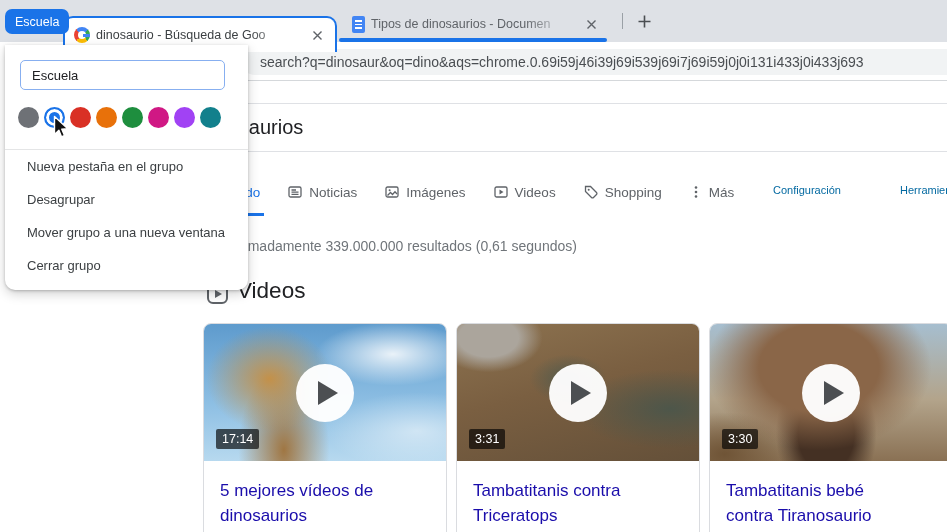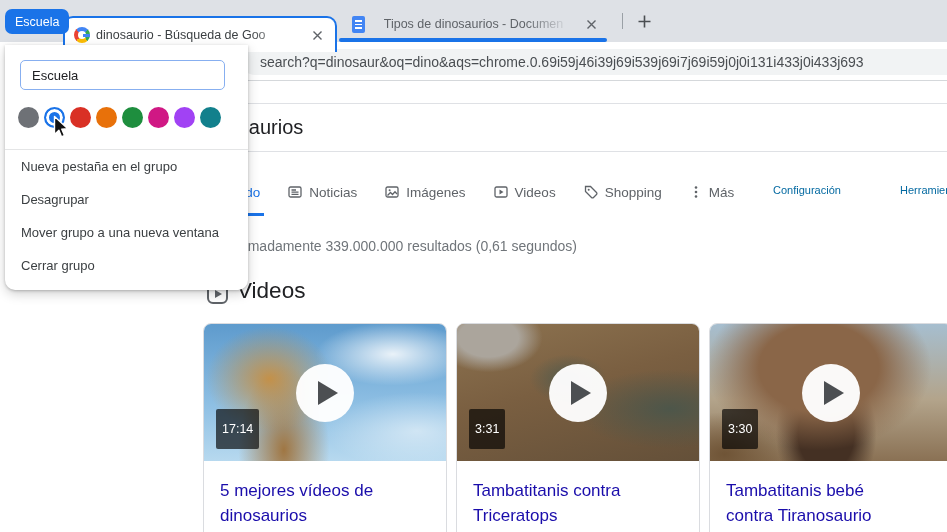--- a/index.html
+++ b/index.html
@@ -14,21 +14,21 @@
                 display:flex; align-items:center; z-index:2; }
   .tab { display:flex; align-items:center; position:absolute; }
   .tab.active { left:63px; top:16px; width:274px; height:36px; background:#fff;
                 border:2px solid #1a73e8; border-bottom:none; border-radius:10px 10px 0 0;
                 padding:0 9px; z-index:1; }
   .tab.inactive { left:344px; top:8px; width:264px; height:32px; padding:0 8px; color:#5f6368; }
   .tab-title { flex:1; font-size:12.5px; color:#3c4043; white-space:nowrap; overflow:hidden;
                margin:0 6px;
                -webkit-mask-image:linear-gradient(90deg,#000 75%,transparent 97%);
                mask-image:linear-gradient(90deg,#000 75%,transparent 97%); }
-  .tab.inactive .tab-title { color:#5f6368;text-align:center; }
+  .tab.inactive .tab-title { color:#5f6368; }
   .tab-close { width:18px; height:18px; display:flex; align-items:center; justify-content:center;
                border-radius:50%; flex:none; }
   .group-underline { position:absolute; left:339px; top:38px; width:268px; height:4px;
                      background:#1a73e8; border-radius:2px; }
   .tab-sep { position:absolute; left:622px; top:13px; width:1px; height:16px; background:#9aa0a6; }
   .newtab { position:absolute; left:631px; top:8px; width:27px; height:27px; display:flex;
             align-items:center; justify-content:center; border-radius:50%; }
 
   
   .gfav { position:relative; width:16px; height:16px; border-radius:50%; flex:none;
@@ -86,36 +86,36 @@
       radial-gradient(150px 110px at 45% 32%, #8a6648 0 40%, rgba(138,102,72,0) 75%),
       radial-gradient(70px 95px at 48% 80%, #443023 0 40%, rgba(68,48,35,0) 72%),
       radial-gradient(95px 60px at 6% 95%, #6f5436, rgba(111,84,54,0) 70%),
       linear-gradient(180deg,#a6becf 0%,#b3a48b 55%,#8a7154 100%); }
   .play { position:absolute; left:50%; top:50%; width:58px; height:58px; margin:-29px 0 0 -29px;
           background:rgba(255,255,255,.96); border-radius:50%; display:flex; align-items:center;
           justify-content:center; }
   .play::after { content:""; border-left:20px solid #4c4f52; border-top:12px solid transparent;
                  border-bottom:12px solid transparent; margin-left:5px; }
   .duration { position:absolute; left:12px; bottom:12px; background:rgba(0,0,0,.65); color:#fff;
-              font-size:12.5px; padding:13px 6px; border-radius:2px; }
+              font-size:12.5px; padding:3px 6px; border-radius:2px; }
   .card-body { padding:17px 16px; }
   .card-title { font-size:17px; line-height:25px; color:#1a0dab; max-width:178px; }
 
   
   .group-menu { position:absolute; left:5px; top:45px; width:243px; height:245px; background:#fff;
                 border-radius:0 0 10px 10px; z-index:40;
                 box-shadow:0 1px 3px rgba(0,0,0,.22), 0 4px 12px rgba(0,0,0,.18); }
   .menu-input { display:block; margin:15px 0 0 15px; width:205px; height:30px;
                 border:1px solid #87aff0; border-radius:5px; padding:0 11px; font-size:13px;
                 color:#202124; outline:none; font-family:"Liberation Sans",sans-serif; background:#fff; }
   .swatches { display:flex; gap:5px; margin:15px 0 0 13px; align-items:center; height:25px; }
   .swatch { width:21px; height:21px; border-radius:50%; flex:none; }
   .swatch.selected { border:2px solid #1a73e8; box-shadow:inset 0 0 0 3px #fff; }
   .menu-divider { margin-top:19px; border-top:1px solid #e4e5e6; }
-  .menu-item { height:33px; display:flex; align-items:center; padding-left:16px;
+  .menu-item { height:33px; display:flex; align-items:center; padding-left:22px;
                font-size:13px; color:#3c4043; }
 
   .cursor { position:absolute; left:49px; top:114px; z-index:60; }
 
   svg.icn { display:block; }
 </style>
 </head>
 <body>
 
 <div class="screen">

